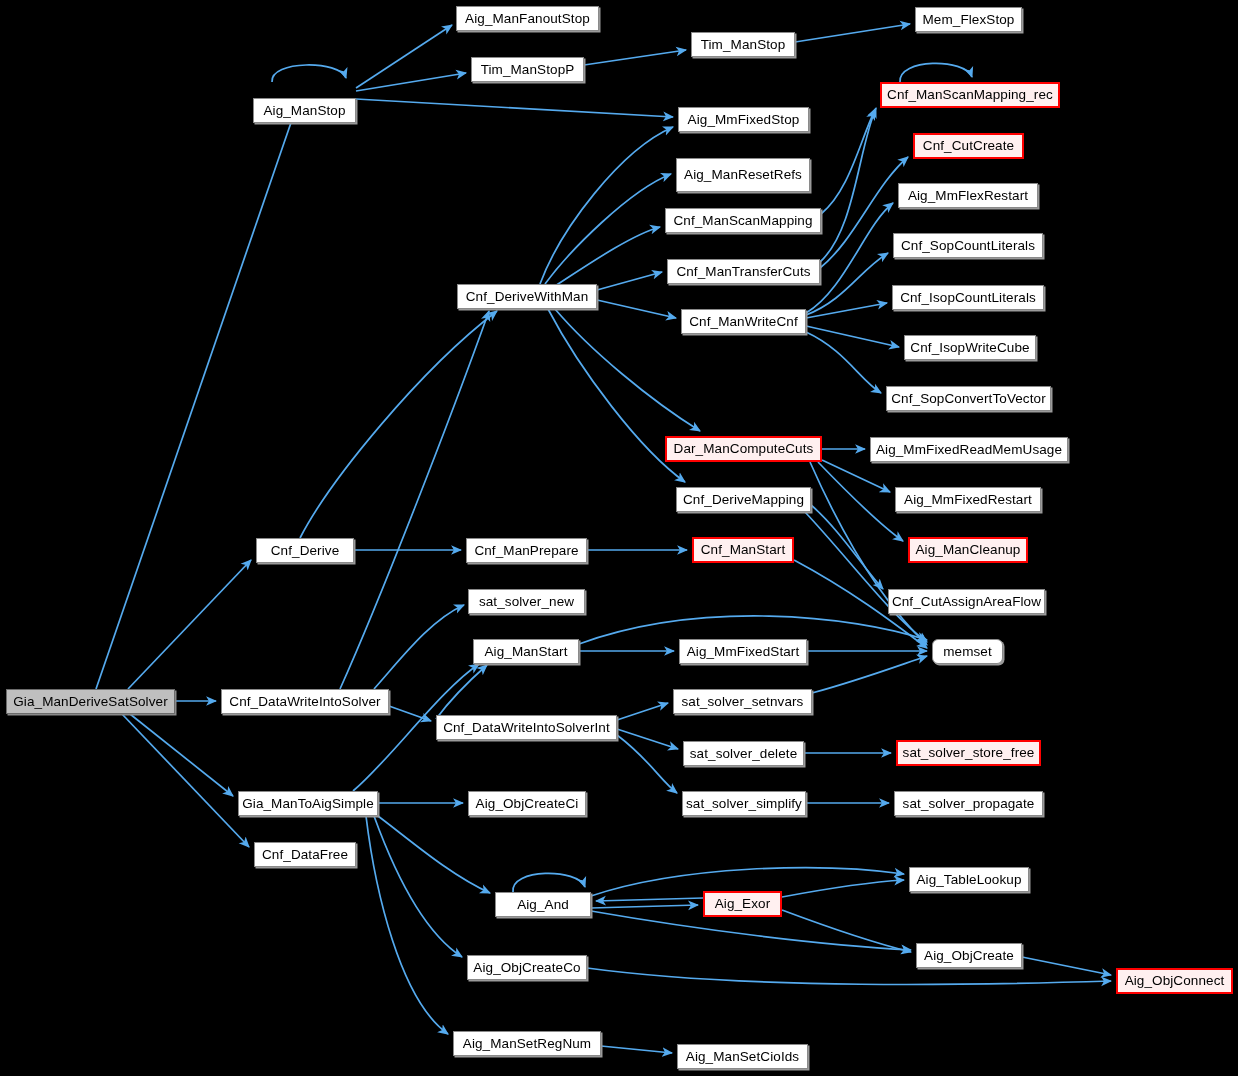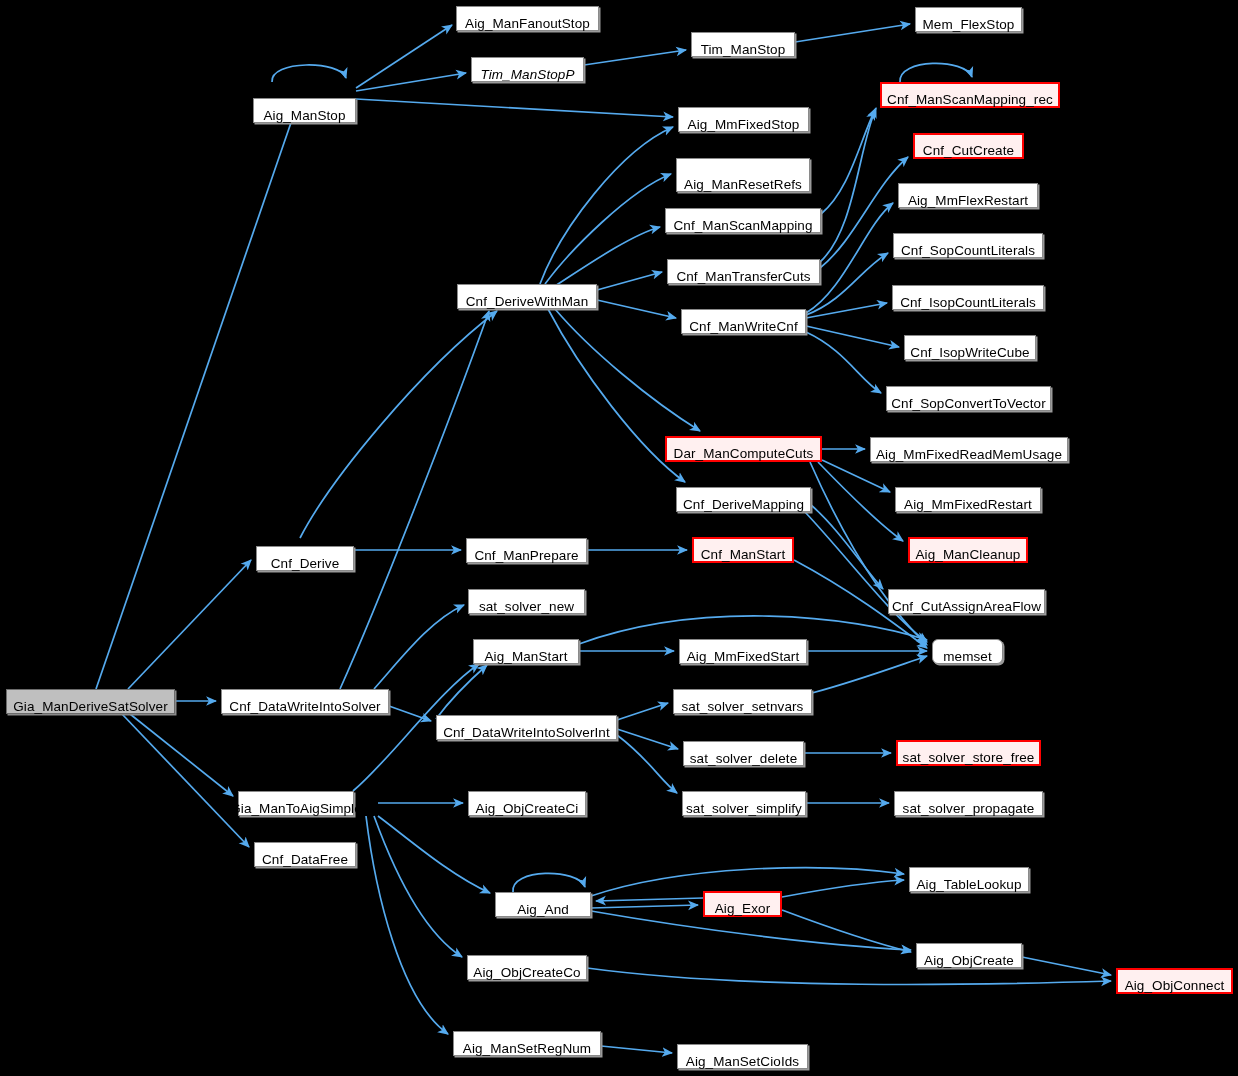--- a/index.html
+++ b/index.html
@@ -1,19 +1,19 @@
 <!DOCTYPE html>
 <html><head>
 <meta charset="utf-8">
 <style>
   html,body{margin:0;padding:0;background:#000;}
   #canvas-wrap{position:relative;width:1238px;height:1076px;background:#000;
     font-family:"Liberation Sans", sans-serif;}
   svg#graph{position:absolute;left:0;top:0;width:1238px;height:1076px;display:block;}
-  .nodebox{position:absolute;box-sizing:border-box;display:flex;align-items:flex-end;
+  .nodebox{position:absolute;box-sizing:border-box;display:flex;align-items:center;
     justify-content:center;white-space:nowrap;font-size:13.5px;line-height:1;
     color:#000;letter-spacing:0.1px;}
   .n-plain{background:#ffffff;border:1px solid #8a8a8a;
     box-shadow:1.5px 1.5px 0 0 #9a9a9a;}
   .n-red{background:#fff0f0;border:2px solid #ff0000;}
   .n-root{background:#bfbfbf;border:1px solid #6b6b6b;
     box-shadow:1.5px 1.5px 0 0 #8a8a8a;}
   .edge{fill:none;stroke:#55aaee;stroke-width:1.7px;}
   .ahead{fill:#55aaee;stroke:none;}
 </style>
@@ -98,21 +98,21 @@
   <div id="node-layer">
       <div class="nodebox n-root" style="left: 6px; top: 689px; width: 169px; height: 25px;">
         <span>Gia_ManDeriveSatSolver</span>
       </div>
       <div class="nodebox n-plain" style="left: 253px; top: 82px; width: 103px; height: 25px; margin-top: 16px;">
         <span>Aig_ManStop</span>
       </div>
       <div class="nodebox n-plain" style="left: 456px; top: 6px; width: 143px; height: 25px;">
         <span>Aig_ManFanoutStop</span>
       </div>
-      <div class="nodebox n-plain" style="left: 471px; top: 57px; width: 113px; height: 25px; font-style: italic;">
+      <div class="nodebox n-plain" style="left: 471px; top: 57px; width: 113px; height: 25px;">
         <span>Tim_ManStopP</span>
       </div>
       <div class="nodebox n-plain" style="left: 691px; top: 32px; width: 104px; height: 25px;">
         <span>Tim_ManStop</span>
       </div>
       <div class="nodebox n-plain" style="left: 915px; top: 7px; width: 107px; height: 25px;">
         <span>Mem_FlexStop</span>
       </div>
       <div class="nodebox n-plain" style="left: 678px; top: 107px; width: 131px; height: 25px;">
         <span>Aig_MmFixedStop</span>
@@ -158,21 +158,21 @@
       </div>
       <div class="nodebox n-plain" style="left: 870px; top: 437px; width: 198px; height: 25px;">
         <span>Aig_MmFixedReadMemUsage</span>
       </div>
       <div class="nodebox n-plain" style="left: 676px; top: 487px; width: 135px; height: 25px;">
         <span>Cnf_DeriveMapping</span>
       </div>
       <div class="nodebox n-plain" style="left: 895px; top: 487px; width: 146px; height: 25px;">
         <span>Aig_MmFixedRestart</span>
       </div>
-      <div class="nodebox n-plain" style="left: 256px; top: 538px; width: 98px; height: 25px; margin-top: 8px;">
+      <div class="nodebox n-plain" style="left: 256px; top: 538px; width: 98px; height: 25px;">
         <span>Cnf_Derive</span>
       </div>
       <div class="nodebox n-plain" style="left: 466px; top: 538px; width: 121px; height: 25px;">
         <span>Cnf_ManPrepare</span>
       </div>
       <div class="nodebox n-red" style="left: 692px; top: 537px; width: 102px; height: 26px;">
         <span>Cnf_ManStart</span>
       </div>
       <div class="nodebox n-red" style="left: 908px; top: 537px; width: 120px; height: 26px;">
         <span>Aig_ManCleanup</span>
@@ -200,21 +200,21 @@
       </div>
       <div class="nodebox n-plain" style="left: 436px; top: 715px; width: 181px; height: 25px;">
         <span>Cnf_DataWriteIntoSolverInt</span>
       </div>
       <div class="nodebox n-plain" style="left: 683px; top: 741px; width: 121px; height: 25px;">
         <span>sat_solver_delete</span>
       </div>
       <div class="nodebox n-red" style="left: 896px; top: 740px; width: 145px; height: 26px;">
         <span>sat_solver_store_free</span>
       </div>
-      <div class="nodebox n-plain" style="left: 238px; top: 791px; width: 116px; height: 25px;">
+      <div class="nodebox n-plain" style="left: 238px; top: 791px; width: 140px; height: 25px;">
         <span>Gia_ManToAigSimple</span>
       </div>
       <div class="nodebox n-plain" style="left: 468px; top: 791px; width: 118px; height: 25px;">
         <span>Aig_ObjCreateCi</span>
       </div>
       <div class="nodebox n-plain" style="left: 682px; top: 791px; width: 124px; height: 25px;">
         <span>sat_solver_simplify</span>
       </div>
       <div class="nodebox n-plain" style="left: 894px; top: 791px; width: 149px; height: 25px;">
         <span>sat_solver_propagate</span>

